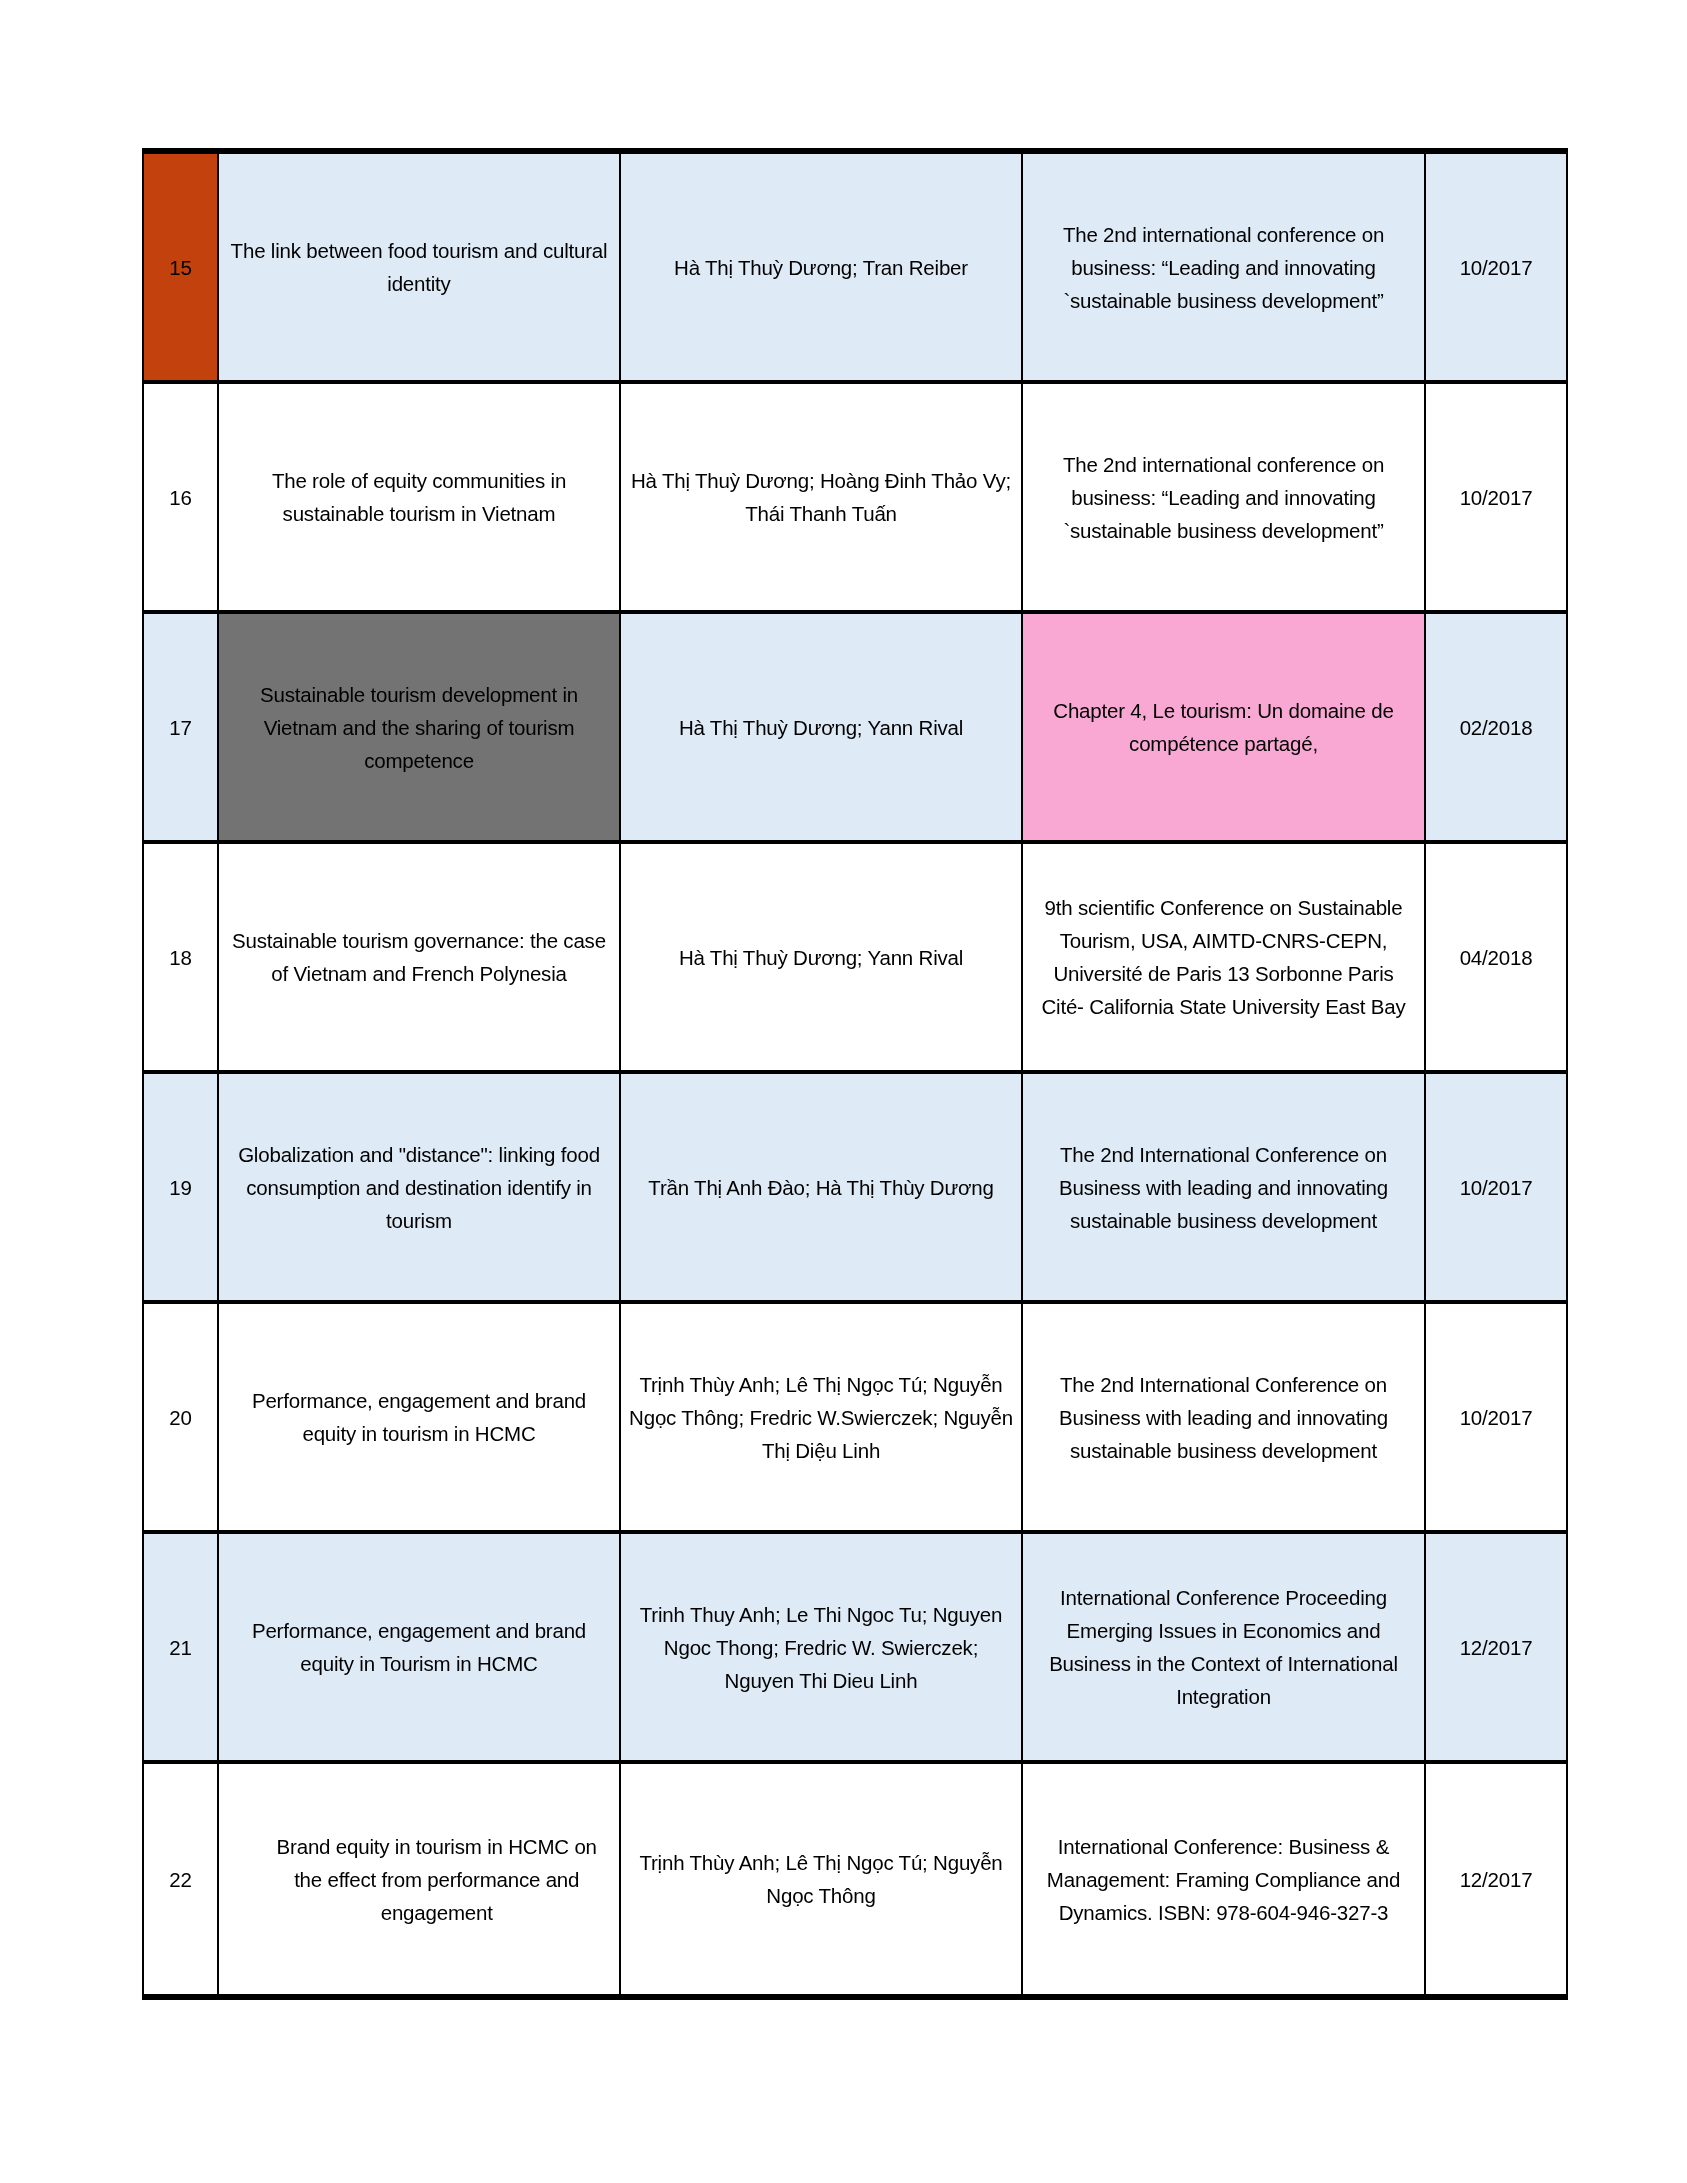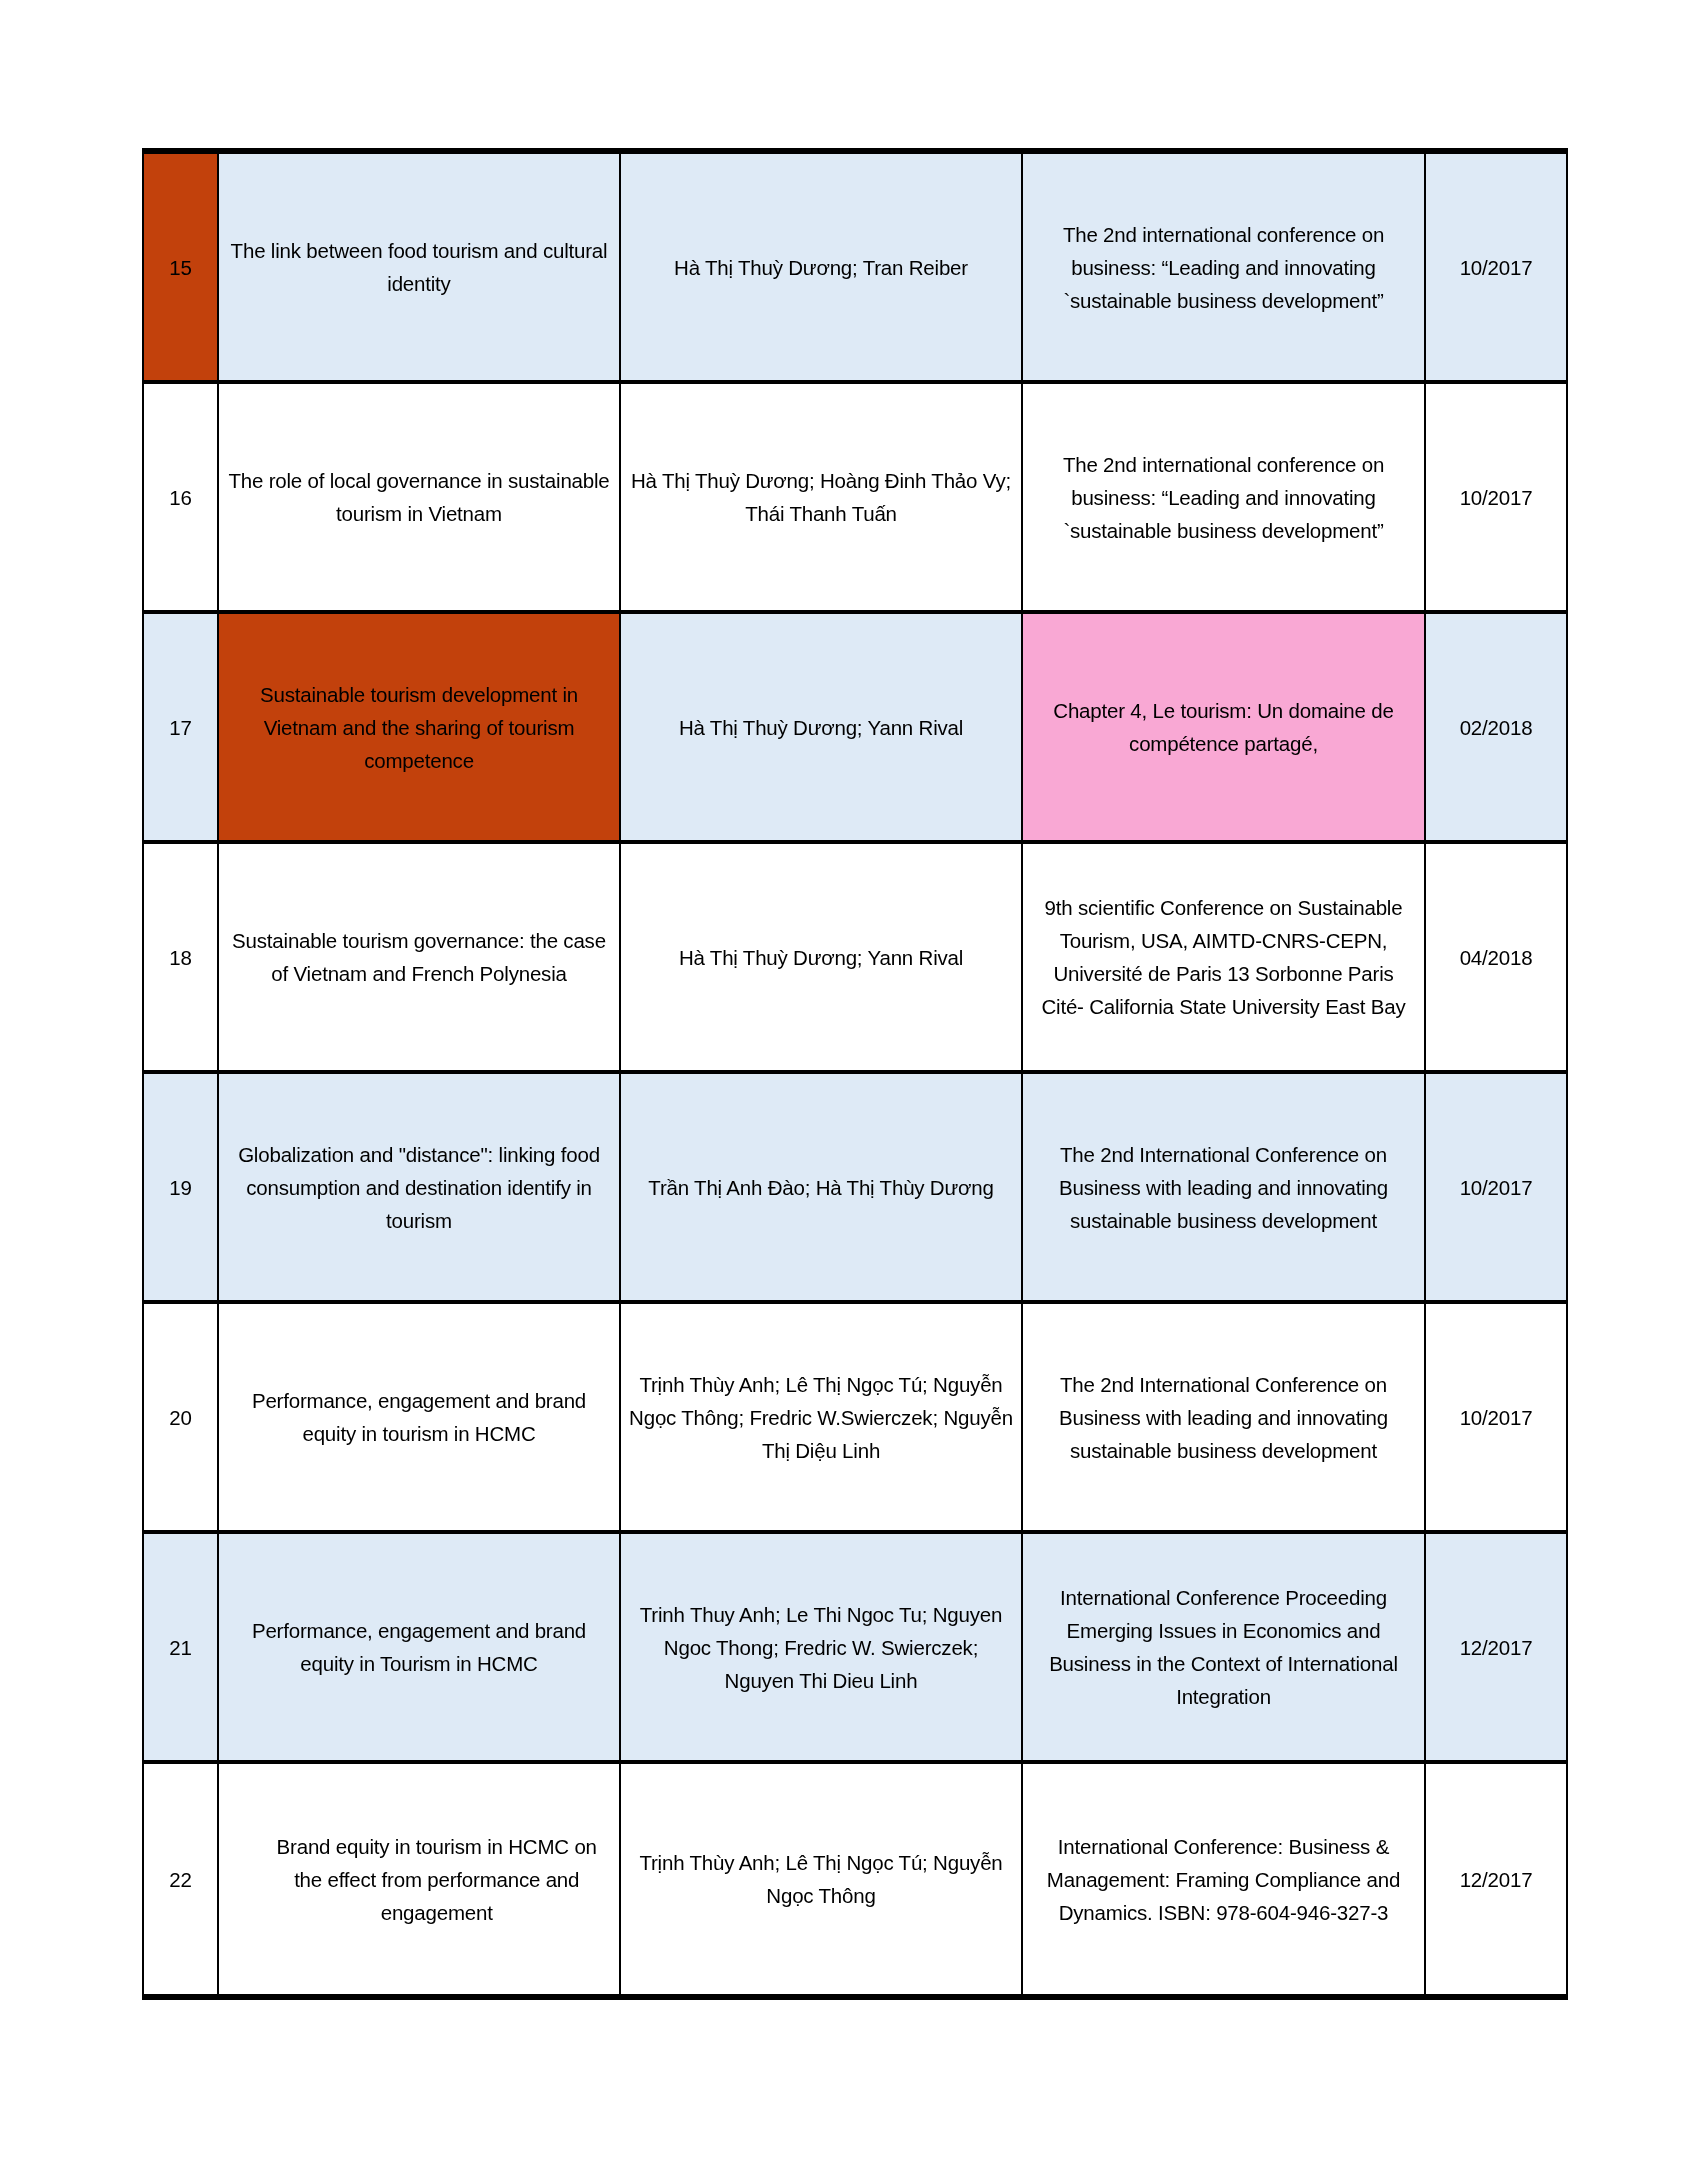--- a/index.html
+++ b/index.html
@@ -72,38 +72,38 @@
       <div class="cell shaded last-col" style="background: rgb(222, 234, 246);">
           <span>10/2017</span>
         </div>
     </div>
 
     <div style="display:contents">
       <div class="cell">
           <span>16</span>
         </div>
       <div class="cell">
-          <span>The role of local governance in sustainable tourism in Vietnam</span>
+          <span>The role of equity communities in sustainable tourism in Vietnam</span>
         </div>
       <div class="cell">
           <span>Hà Thị Thuỳ Dương; Hoàng Đinh Thảo Vy; Thái Thanh Tuấn</span>
         </div>
       <div class="cell">
           <span>The 2nd international conference on business: “Leading and innovating `sustainable business development”</span>
         </div>
       <div class="cell last-col">
           <span>10/2017</span>
         </div>
     </div>
 
     <div style="display:contents">
       <div class="cell shaded" style="background: rgb(222, 234, 246);">
           <span>17</span>
         </div>
-      <div class="cell shaded" style="background: #c2410c;">
+      <div class="cell shaded" style="background: #737373;">
           <span>Sustainable tourism development in Vietnam and the sharing of tourism competence</span>
         </div>
       <div class="cell shaded" style="background: rgb(222, 234, 246);">
           <span>Hà Thị Thuỳ Dương; Yann Rival</span>
         </div>
       <div class="cell shaded" style="background: #f9a8d4;">
           <span>Chapter 4, Le tourism: Un domaine de compétence partagé,</span>
         </div>
       <div class="cell shaded last-col" style="background: rgb(222, 234, 246);">
           <span>02/2018</span>

